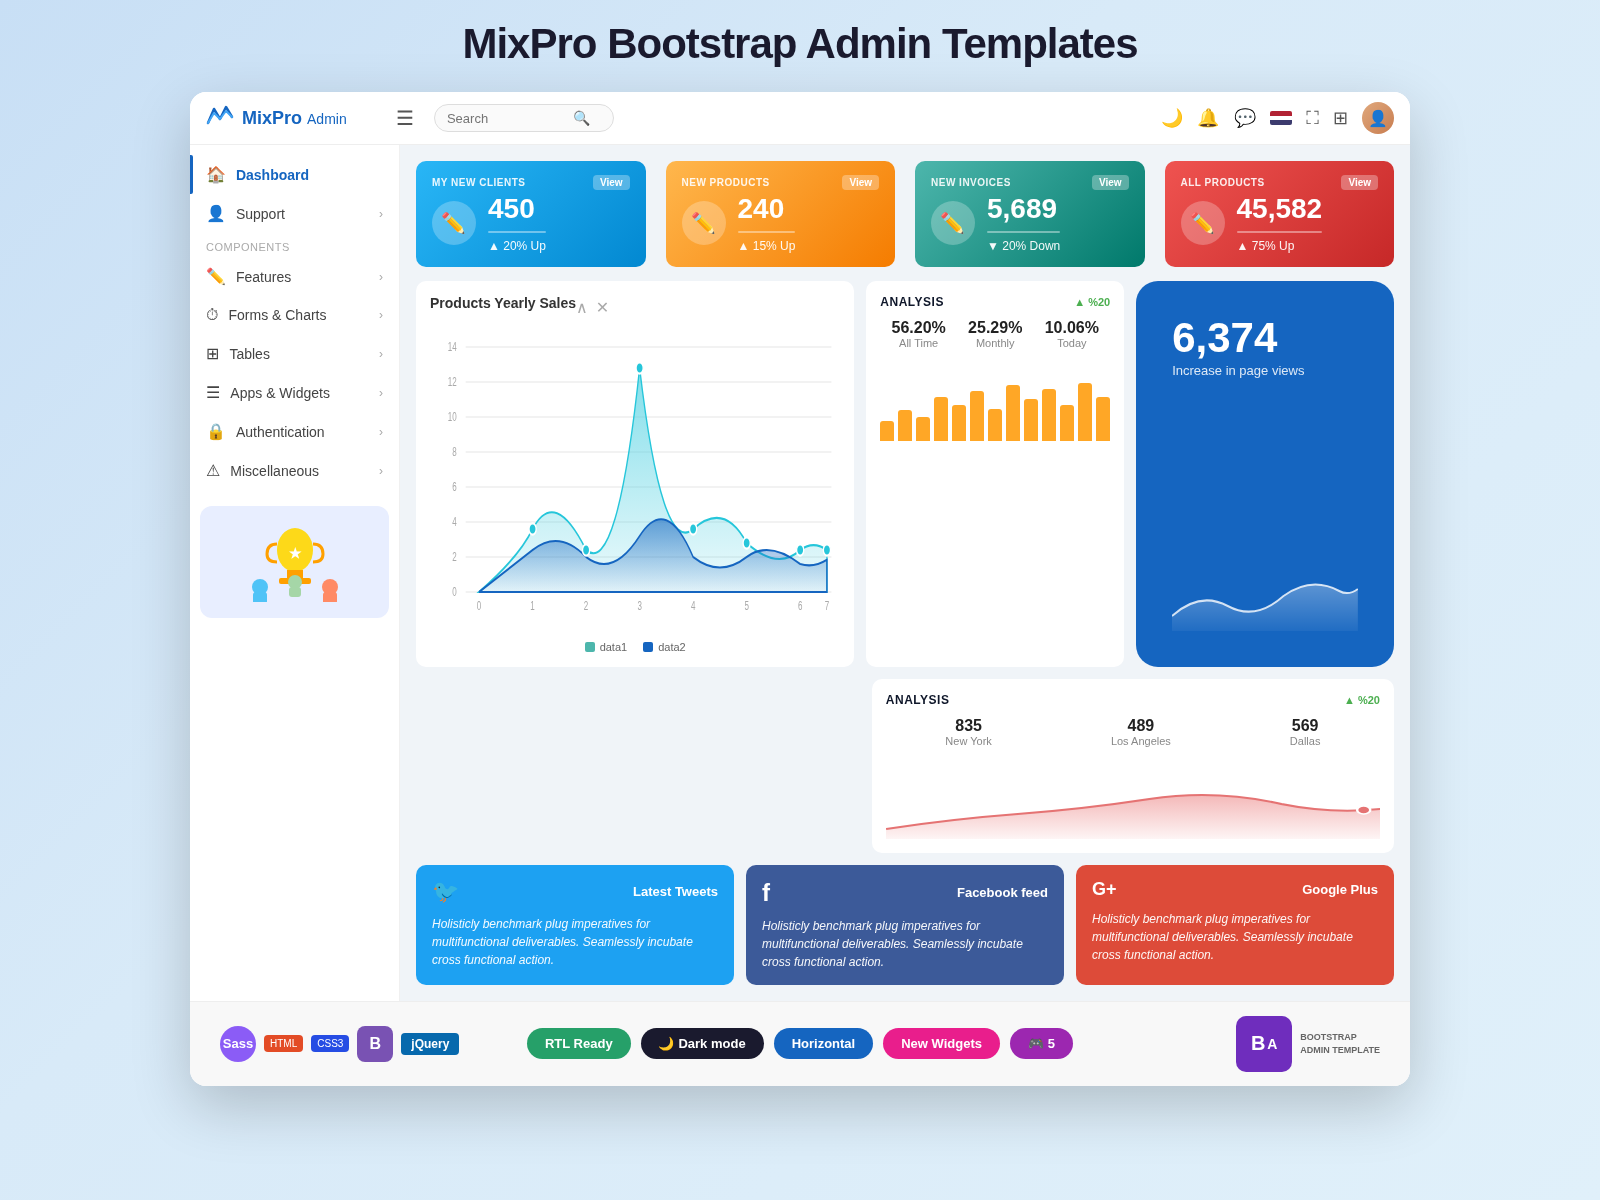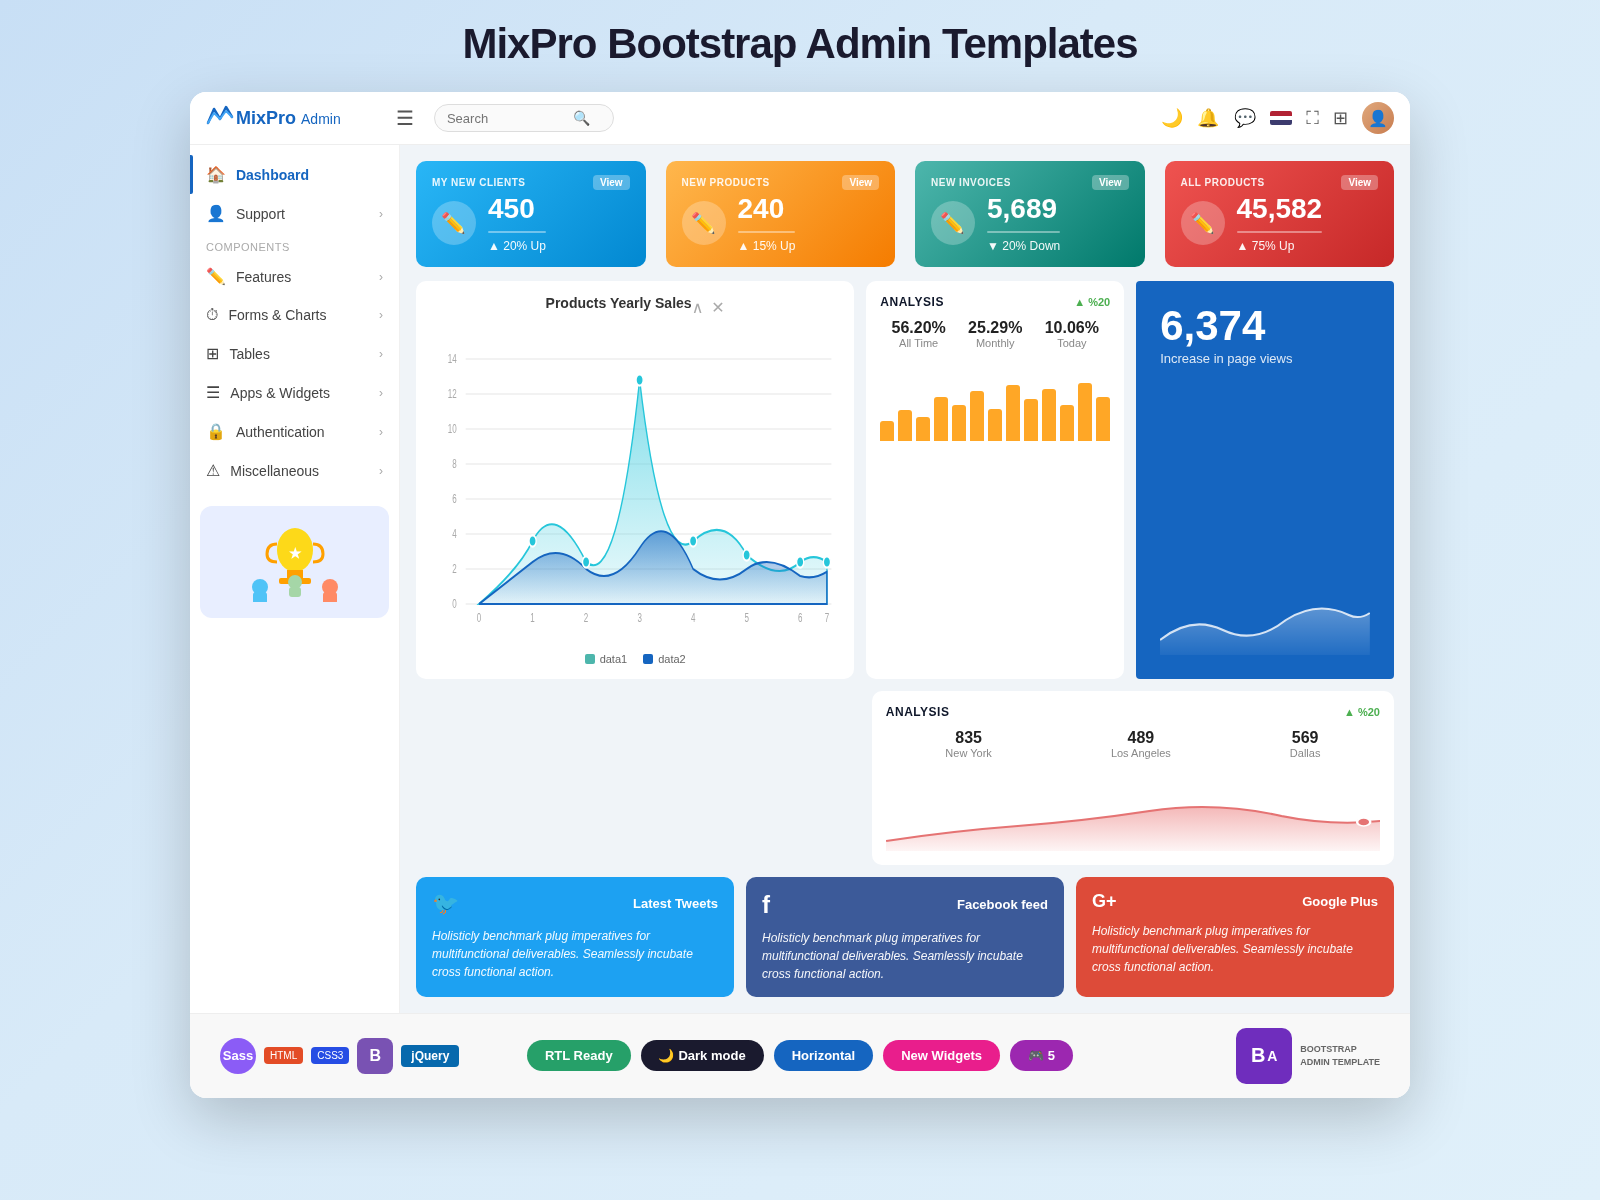--- a/index.html
+++ b/index.html
@@ -30,20 +30,21 @@
       display: flex;
       align-items: center;
       padding: 10px 16px;
       background: #fff;
       border-bottom: 1px solid #eee;
       gap: 12px;
     }
     .logo-area {
       display: flex;
       align-items: center;
+      gap: 6px;
       min-width: 170px;
       text-align: right;
     }
     .logo-icon {
       color: #1565c0;
       font-size: 22px;
       font-weight: 900;
     }
     .logo-text {
       font-size: 18px;
@@ -259,22 +260,22 @@
     }
     .chart-card-title {
       font-size: 14px;
       font-weight: 700;
       color: #333;
       margin-bottom: 10px;
     }
     .chart-card-header {
       display: flex;
       align-items: center;
-      justify-content: center;
-      margin-bottom: 24px;
+      justify-content: flex-start;
+      margin-bottom: 12px;
     }
     .chart-controls { display: flex; gap: 8px; }
     .chart-btn {
       background: none;
       border: none;
       font-size: 16px;
       color: #aaa;
       cursor: pointer;
     }
     
@@ -329,22 +330,22 @@
       gap: 4px;
     }
     .bar {
       flex: 1;
       border-radius: 3px 3px 0 0;
       background: #ffa726;
     }
     
     .blue-big-card {
       background: #1565c0;
-      border-radius: 4px;
-      padding: 24px;
+      border-radius: 22px;
+      padding: 36px;
       color: #fff;
       display: flex;
       flex-direction: column;
       justify-content: space-between;
     }
     .blue-big-number {
       font-size: 42px;
       font-weight: 800;
       line-height: 1;
       margin-bottom: 4px;

